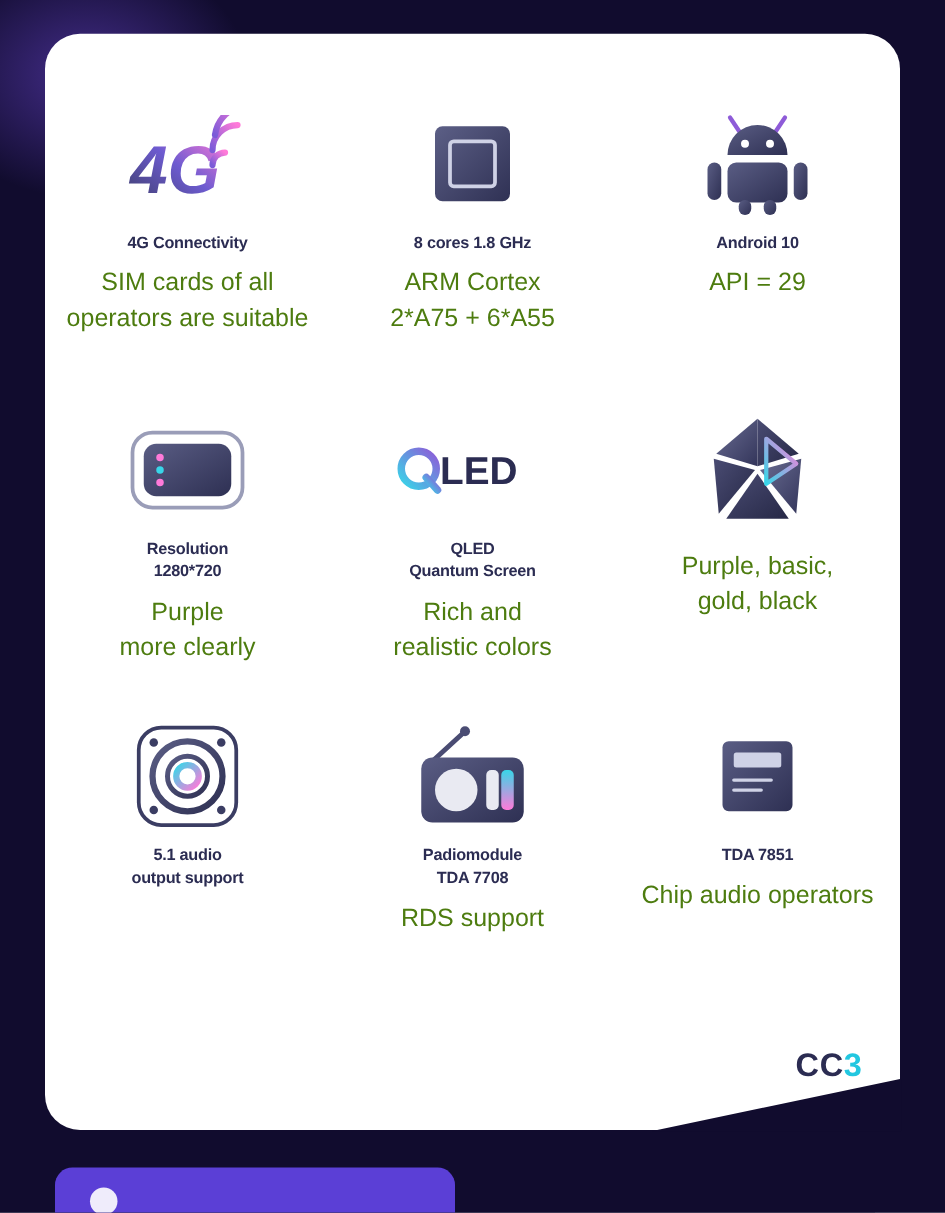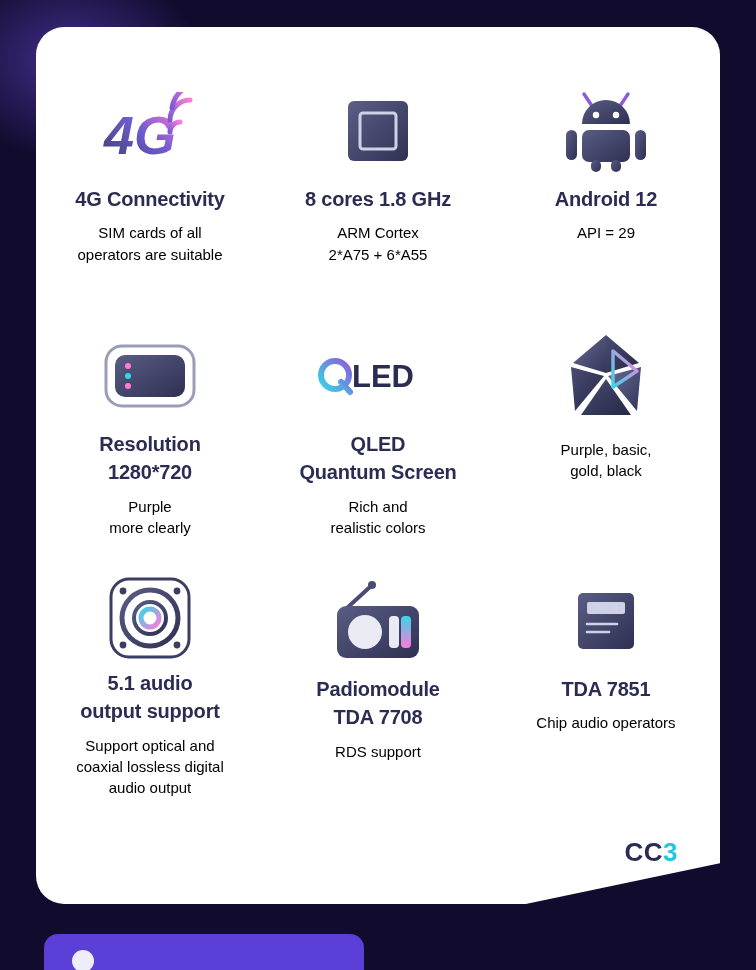--- a/index.html
+++ b/index.html
@@ -55,40 +55,40 @@
     padding-top: 28px;
   }
   .icon-wrap {
     height: 92px;
     display: flex;
     align-items: center;
     justify-content: center;
     margin-bottom: 8px;
   }
   .title {
-    font-size: 20px;
+    font-size: 13px;
     font-weight: bold;
     color: #2b2c52;
     text-align: center;
     line-height: 1.42;
     letter-spacing: -0.2px;
     white-space: pre-line;
   }
   .sub {
     margin-top: 9px;
-    font-size: 15px;
-    color: #000000;
+    font-size: 20px;
+    color: #4d7c0f;
     text-align: center;
     line-height: 1.42;
     white-space: pre-line;
     font-weight: 400;
   }
   .brand {
     position: absolute;
-    right: 42px; bottom: 36px;
+    right: 30px; bottom: 36px;
     font-size: 26px;
     font-weight: bold;
     letter-spacing: 0.5px;
   }
   .brand .cc { color: #2b2c52; }
   .brand .three { color: #22c7e0; }
 
   .bottom-chip {
     position: absolute;
     left: 44px; bottom: -18px;
@@ -200,21 +200,21 @@
             <path d="M22 34 a24 24 0 0 1 48 0 z" fill="url(#andG)"></path>
             <circle cx="36" cy="25" r="3.2" fill="#ffffff"></circle>
             <circle cx="56" cy="25" r="3.2" fill="#ffffff"></circle>
             <rect x="22" y="40" width="48" height="32" rx="7" fill="url(#andG)"></rect>
             <rect x="6" y="40" width="11" height="30" rx="5.5" fill="url(#andG)"></rect>
             <rect x="75" y="40" width="11" height="30" rx="5.5" fill="url(#andG)"></rect>
             <rect x="31" y="70" width="10" height="12" rx="5" fill="url(#andG)"></rect>
             <rect x="51" y="70" width="10" height="12" rx="5" fill="url(#andG)"></rect>
           </svg>
         </div>
-        <div class="title">Android 12</div>
+        <div class="title">Android 10</div>
         <div class="sub">API = 29</div>
       </div>
 
       <div class="cell">
         <div class="icon-wrap">
           <svg width="94" height="70" viewBox="0 0 94 70">
             <defs>
               <linearGradient id="scrG" x1="0" y1="0" x2="1" y2="1">
                 <stop offset="0" stop-color="#5a5d84"></stop>
                 <stop offset="1" stop-color="#2e3053"></stop>
@@ -302,23 +302,20 @@
             <g fill="#3b3d63">
               <circle cx="16" cy="16" r="3.4"></circle>
               <circle cx="70" cy="16" r="3.4"></circle>
               <circle cx="16" cy="70" r="3.4"></circle>
               <circle cx="70" cy="70" r="3.4"></circle>
             </g>
           </svg>
         </div>
         <div class="title">5.1 audio
 output support</div>
-        <div class="sub">Support optical and
-coaxial lossless digital
-audio output</div>
       </div>
 
       <div class="cell">
         <div class="icon-wrap">
           <svg width="94" height="82" viewBox="0 0 94 82">
             <defs>
               <linearGradient id="rdG" x1="0" y1="0" x2="1" y2="1">
                 <stop offset="0" stop-color="#5a5d84"></stop>
                 <stop offset="1" stop-color="#2e3053"></stop>
               </linearGradient>

